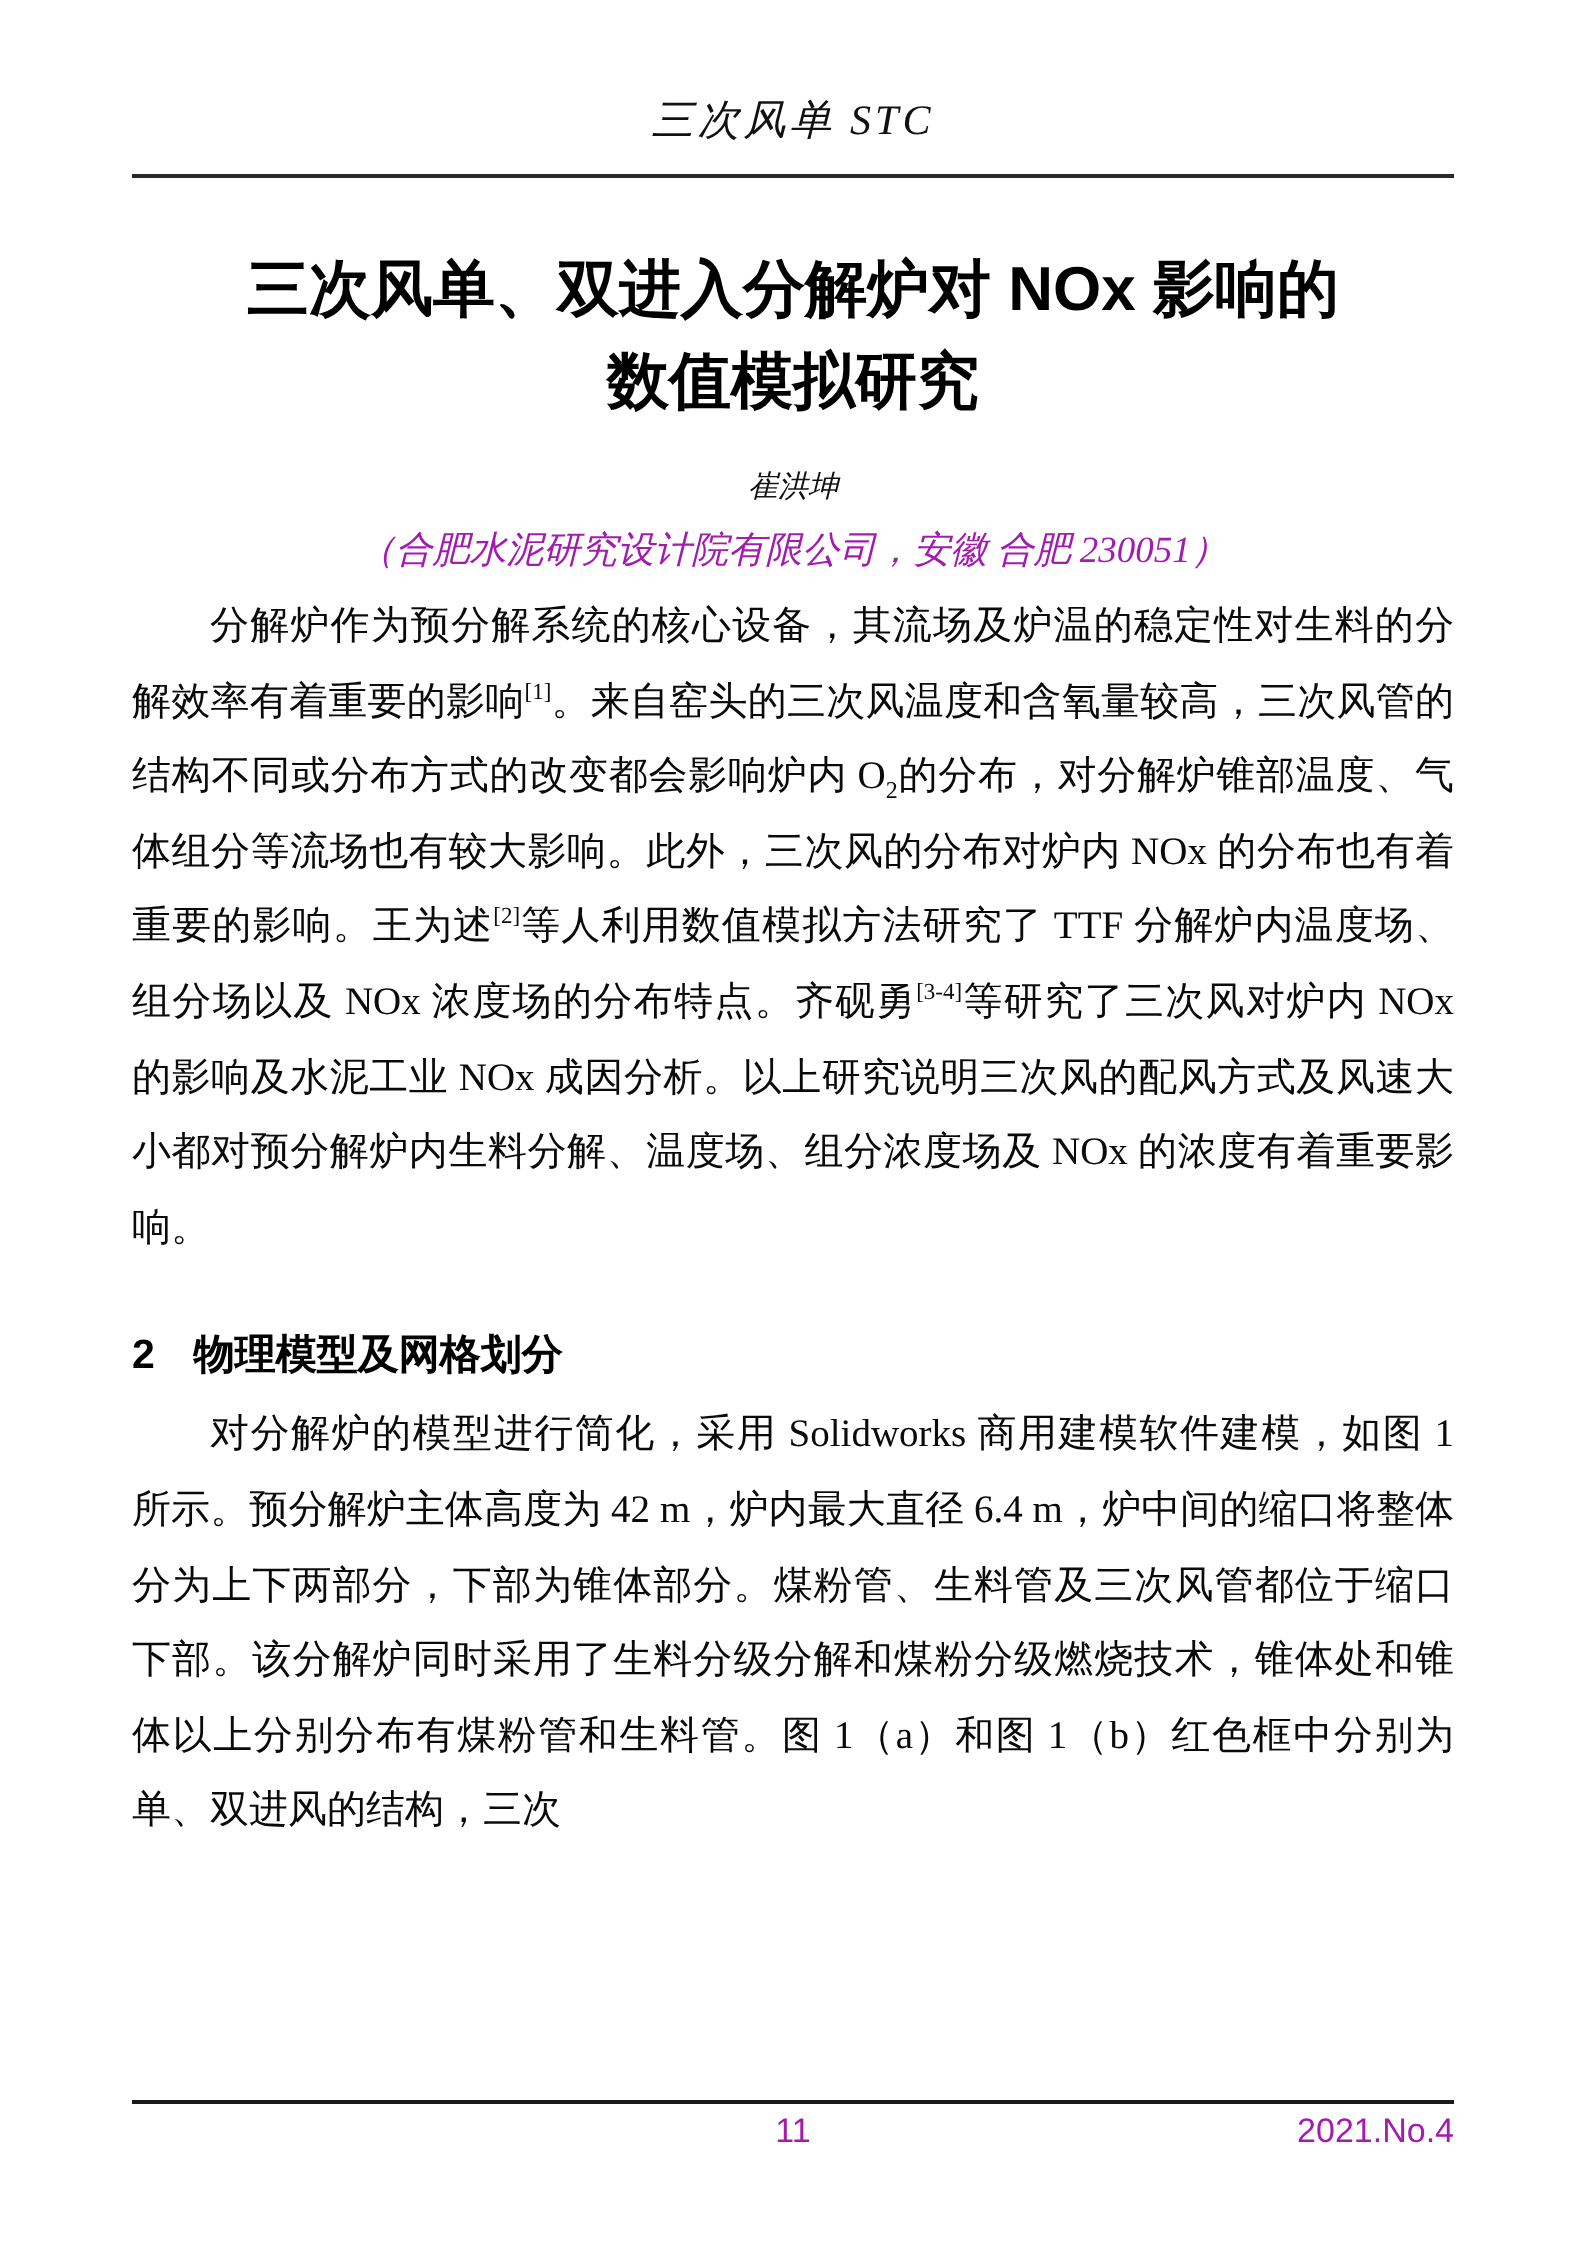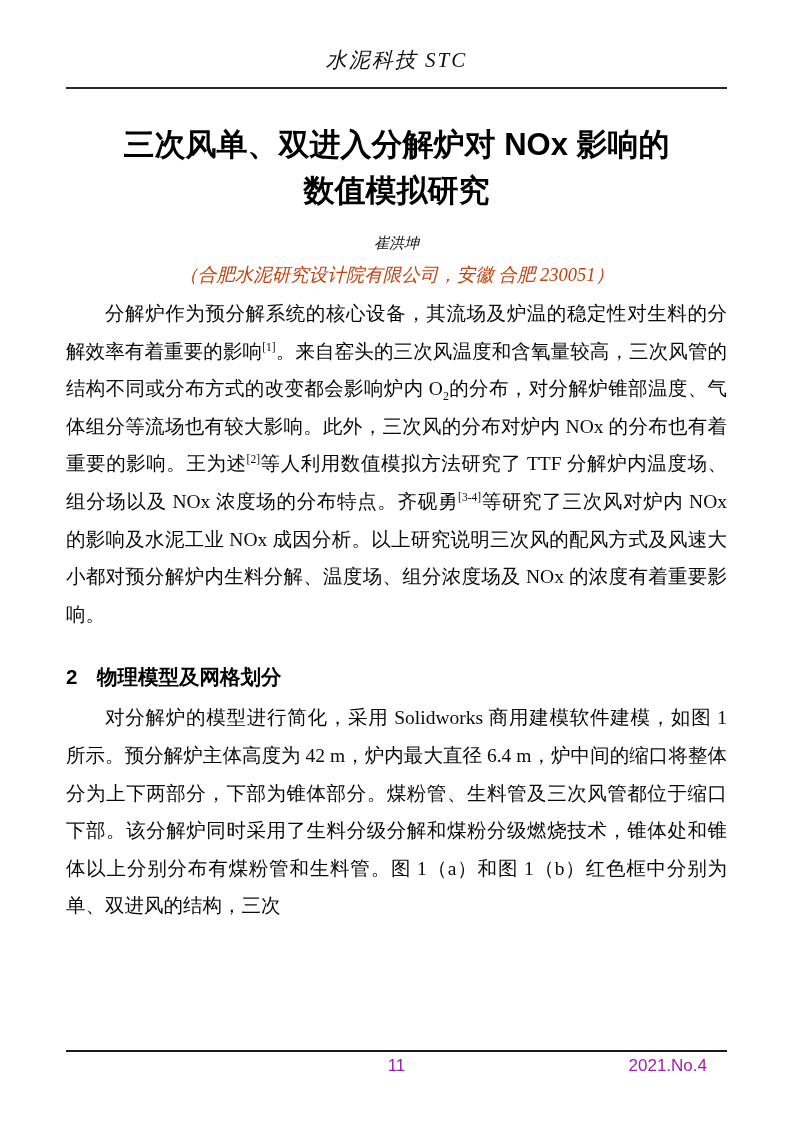--- a/index.html
+++ b/index.html
@@ -42,21 +42,21 @@
     text-align: center;
     font-style: italic;
     font-size: 15px;
     color: #111;
   }
   .affiliation {
     margin-top: 9px;
     text-align: center;
     font-style: italic;
     font-size: 18.5px;
-    color: #c2410c;
+    color: #a21caf;
   }
   .section-heading {
     margin-top: 30px;
     font-family: "Liberation Sans", "DejaVu Sans", sans-serif;
     font-weight: bold;
     font-size: 20.5px;
     color: #000;
   }
   .sec-num { margin-right: 0.95em; }
   .body-para {
@@ -98,30 +98,30 @@
     color: #a21caf;
   }
   .page-number {
     position: absolute;
     left: 0; right: 0;
     top: 4px;
     text-align: center;
   }
   .issue {
     position: absolute;
-    right: 20px;
+    right: 0;
     top: 4px;
   }
 </style>
 </head>
 <body>
 
 <div class="page">
 
-  <div class="journal-header"><span>水泥科技 STC</span></div>
+  <div class="journal-header"><span>三次风单 STC</span></div>
 
   <hr class="header-rule">
 
   <h1 class="article-title">
       <span class="title-line">三次风单、双进入分解炉对 NOx 影响的</span>
       <span class="title-line">数值模拟研究</span>
     </h1>
 
   <div class="author">崔洪坤</div>
 

